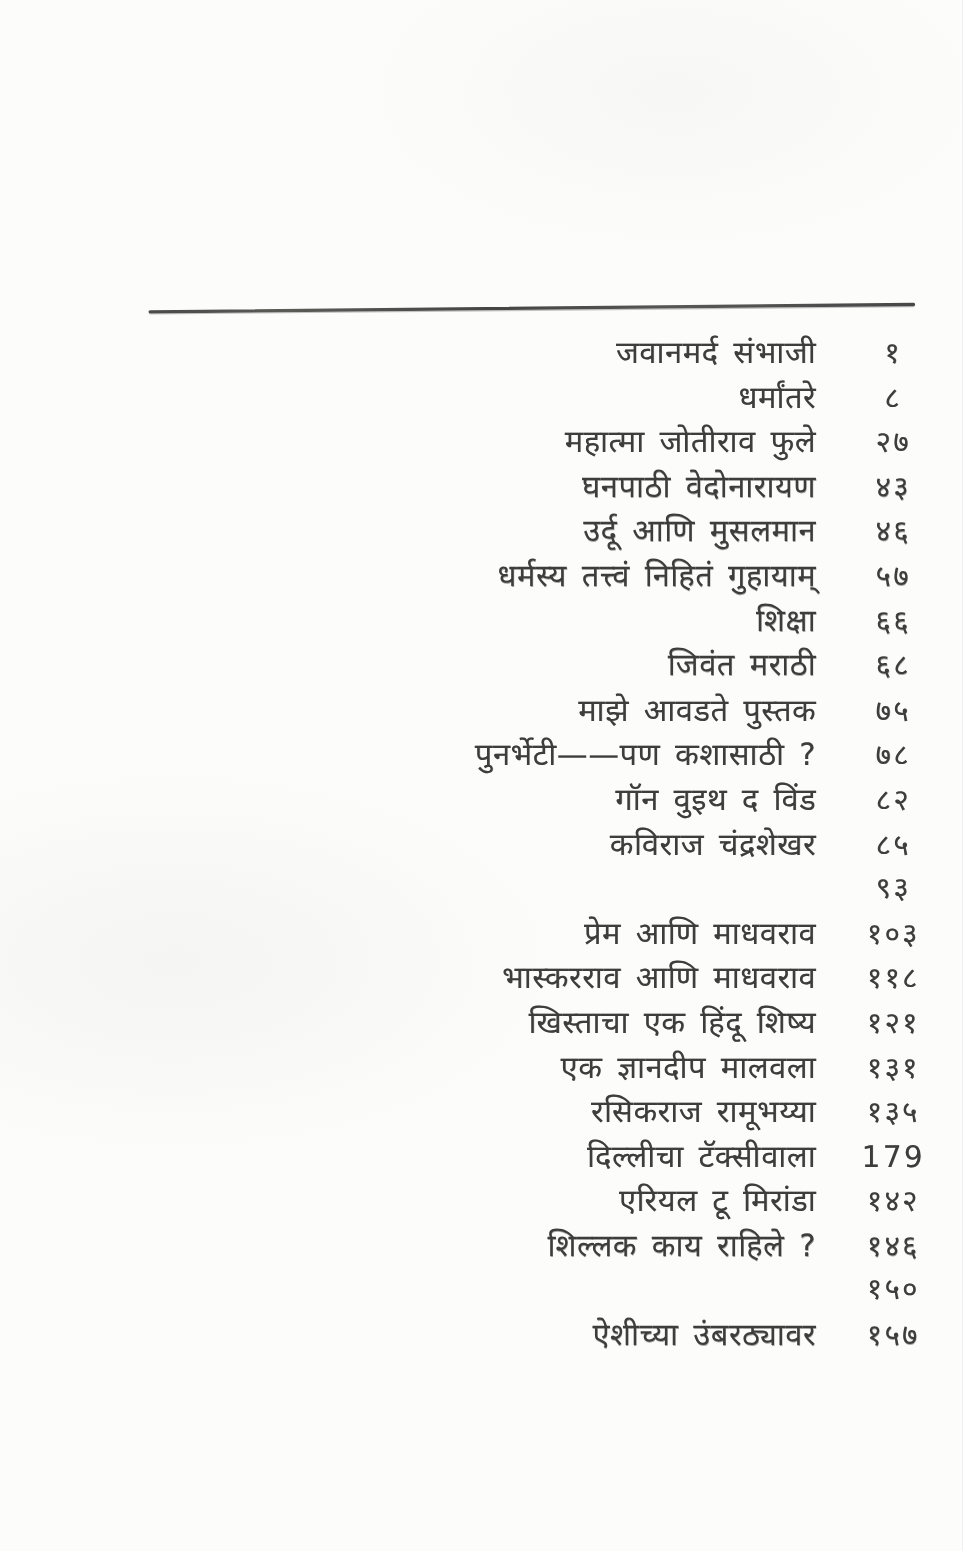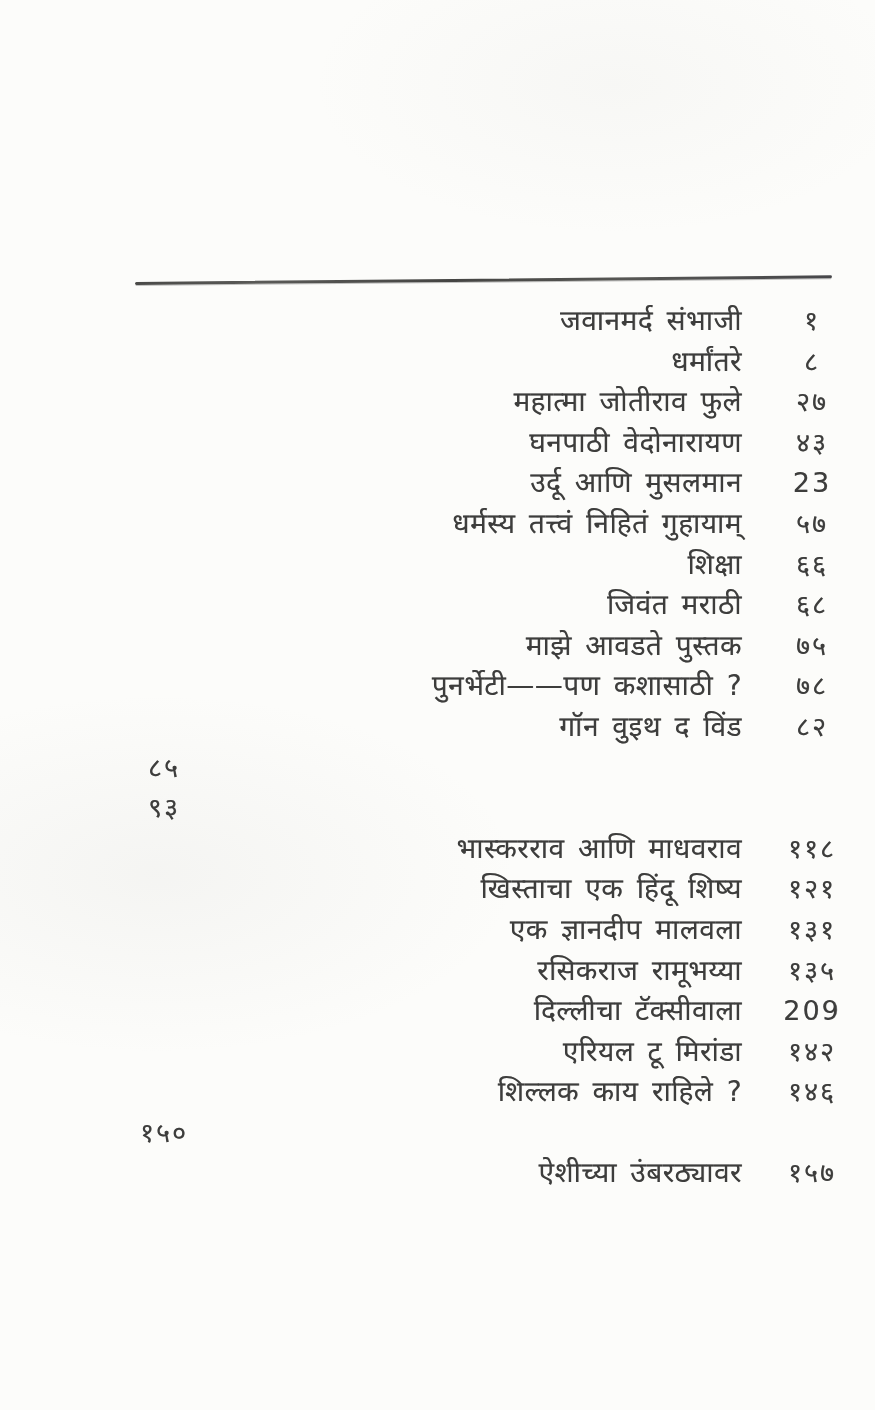--- a/index.html
+++ b/index.html
@@ -34,20 +34,21 @@
   }
   .toc {
     position: absolute;
     top: 301px;
     right: 17px;
     width: 740px;
     color: #3d3d3c;
   }
   .toc-row {
     display: flex;
+    justify-content: flex-end;
     align-items: baseline;
     height: 40.6px;
   }
   .toc-title {
     flex: 1 1 auto;
     text-align: right;
     font-size: 28px;
     line-height: 40.6px;
     padding-right: 24px;
     white-space: nowrap;
@@ -86,21 +87,21 @@
     <span class="toc-page">२७</span>
   </div>
 
   <div class="toc-row">
     <span class="toc-title">घनपाठी वेदोनारायण</span>
     <span class="toc-page">४३</span>
   </div>
 
   <div class="toc-row">
     <span class="toc-title">उर्दू आणि मुसलमान</span>
-    <span class="toc-page">23</span>
+    <span class="toc-page">४६</span>
   </div>
 
   <div class="toc-row">
     <span class="toc-title">धर्मस्य तत्त्वं निहितं गुहायाम्</span>
     <span class="toc-page">५७</span>
   </div>
 
   <div class="toc-row">
     <span class="toc-title">शिक्षा</span>
     <span class="toc-page">६६</span>
@@ -120,27 +121,32 @@
     <span class="toc-title">पुनर्भेटी——पण कशासाठी ?</span>
     <span class="toc-page">७८</span>
   </div>
 
   <div class="toc-row">
     <span class="toc-title">गॉन वुइथ द विंड</span>
     <span class="toc-page">८२</span>
   </div>
 
   <div class="toc-row">
+    <span class="toc-title">कविराज चंद्रशेखर</span>
     <span class="toc-page">८५</span>
   </div>
 
   <div class="toc-row">
     <span class="toc-page">९३</span>
   </div>
 
+  <div class="toc-row">
+    <span class="toc-title">प्रेम आणि माधवराव</span>
+    <span class="toc-page">१०३</span>
+  </div>
 
   <div class="toc-row">
     <span class="toc-title">भास्करराव आणि माधवराव</span>
     <span class="toc-page">११८</span>
   </div>
 
   <div class="toc-row">
     <span class="toc-title">खिस्ताचा एक हिंदू शिष्य</span>
     <span class="toc-page">१२१</span>
   </div>
@@ -151,21 +157,21 @@
     <span class="toc-page">१३१</span>
   </div>
 
   <div class="toc-row">
     <span class="toc-title">रसिकराज रामूभय्या</span>
     <span class="toc-page">१३५</span>
   </div>
 
   <div class="toc-row">
     <span class="toc-title">दिल्लीचा टॅक्सीवाला</span>
-    <span class="toc-page">209</span>
+    <span class="toc-page">179</span>
   </div>
 
   <div class="toc-row">
     <span class="toc-title">एरियल टू मिरांडा</span>
     <span class="toc-page">१४२</span>
   </div>
 
   <div class="toc-row">
     <span class="toc-title">शिल्लक काय राहिले ?</span>
     <span class="toc-page">१४६</span>

